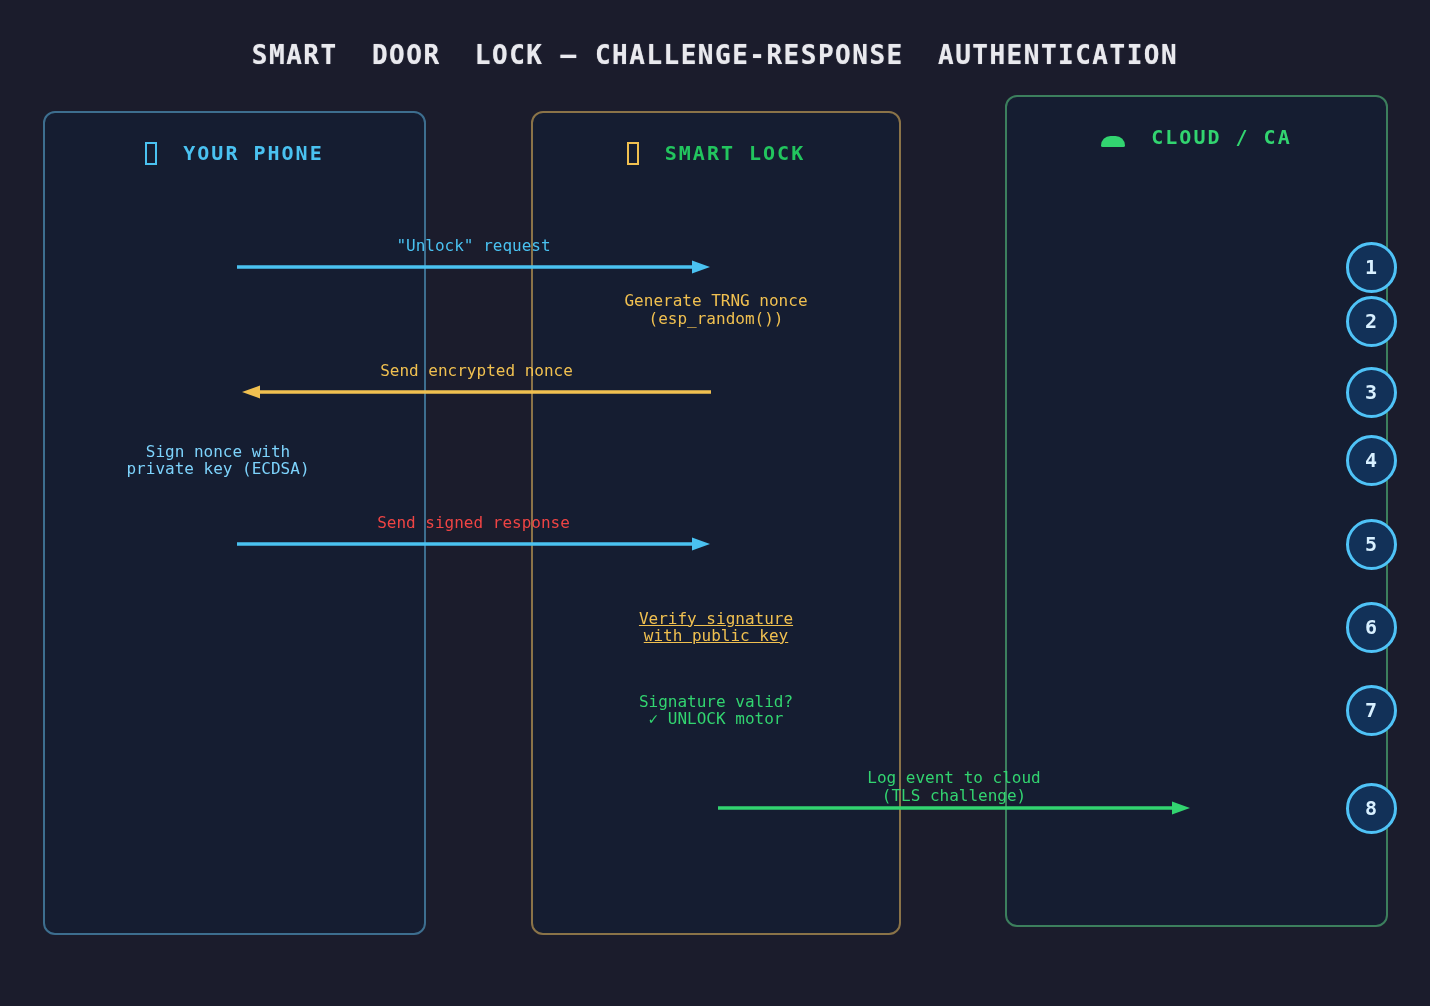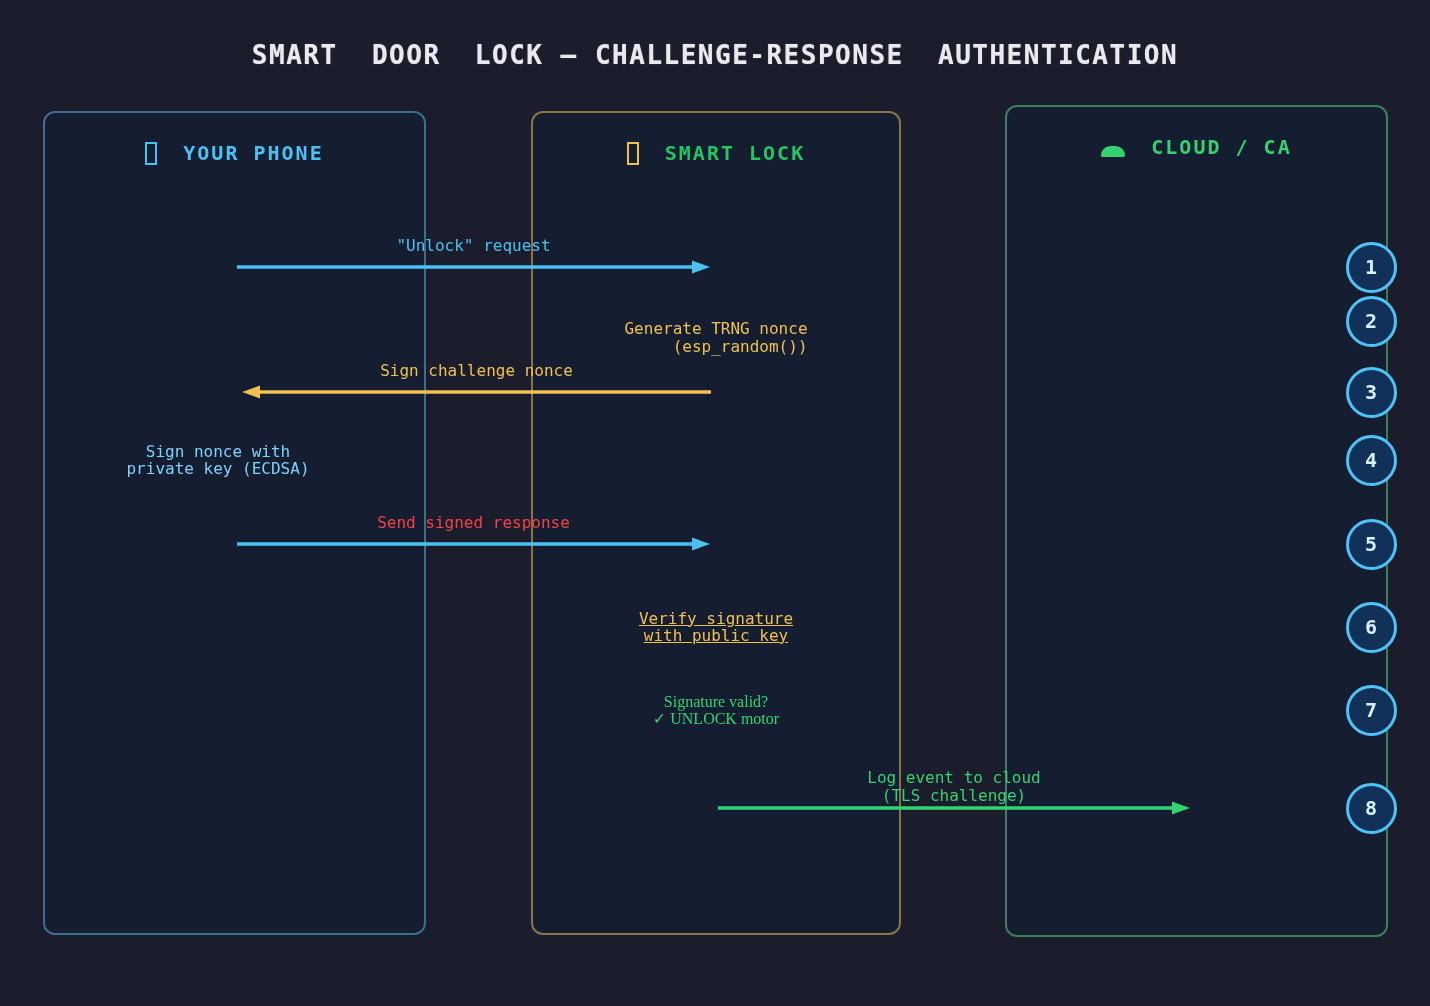--- a/index.html
+++ b/index.html
@@ -95,21 +95,21 @@
           <span class="tofu" style="border-color: rgb(74, 194, 241);"></span>
           <span>YOUR PHONE</span>
         </div>
       </div>
       <div class="panel" style="left: 531px; top: 111px; width: 370px; height: 824px; border-color: rgb(138, 115, 72);">
         <div class="lane-header" style="color: #22c55e;">
           <span class="tofu" style="border-color: rgb(240, 192, 80);"></span>
           <span>SMART LOCK</span>
         </div>
       </div>
-      <div class="panel" style="left: 1005px; top: 105px; width: 383px; height: 832px; border-color: rgb(60, 127, 93);">
+      <div class="panel" style="left: 1005px; top: 95px; width: 383px; height: 832px; border-color: rgb(60, 127, 93);">
         <div class="lane-header" style="color: rgb(50, 212, 112);">
           <span class="cloud-hump" style="background: rgb(50, 212, 112);"></span>
           <span>CLOUD / CA</span>
         </div>
       </div>
     </div>
   <svg id="arrow-svg" width="1430" height="1006">
       <g>
         <line x1="237" y1="267" x2="698" y2="267" stroke="#4ac2f1" stroke-width="3.5"></line>
         <polygon points="710,267 692,260.5 692,273.5" fill="#4ac2f1"></polygon>
@@ -122,29 +122,29 @@
         <line x1="237" y1="544" x2="698" y2="544" stroke="#4ac2f1" stroke-width="3.5"></line>
         <polygon points="710,544 692,537.5 692,550.5" fill="#4ac2f1"></polygon>
       </g>
       <g>
         <line x1="718" y1="808" x2="1178" y2="808" stroke="#32d470" stroke-width="3.5"></line>
         <polygon points="1190,808 1172,801.5 1172,814.5" fill="#32d470"></polygon>
       </g>
     </svg>
   <div id="annotations">
       <div class="msg-label" style="color: rgb(74, 194, 241); left: 473.5px; top: 236.5px;">"Unlock" request</div>
-      <div class="note" style="color: rgb(240, 192, 80); left: 716px; top: 320px; text-align: right;">Generate TRNG nonce
+      <div class="note" style="color: rgb(240, 192, 80); left: 716px; top: 292px;">Generate TRNG nonce
 (esp_random())</div>
-      <div class="msg-label" style="color: rgb(240, 192, 80); left: 476.5px; top: 361.5px;">Sign challenge nonce</div>
+      <div class="msg-label" style="color: rgb(240, 192, 80); left: 476.5px; top: 361.5px;">Send encrypted nonce</div>
       <div class="note" style="color: #7dd3fc; left: 218px; top: 442.5px;">Sign nonce with
 private key (ECDSA)</div>
       <div class="msg-label" style="color: #ef4444; left: 473.5px; top: 513.5px;">Send signed response</div>
       <div class="note" style="color: rgb(240, 192, 80); left: 716px; top: 609.5px; text-decoration: underline;">Verify signature
 with public key</div>
-      <div class="note" style="color: rgb(50, 212, 112); left: 716px; top: 692.5px; font-family: Liberation Serif, serif;">Signature valid?
+      <div class="note" style="color: rgb(50, 212, 112); left: 716px; top: 692.5px;">Signature valid?
 ✓ UNLOCK motor</div>
       <div class="msg-label" style="color: rgb(50, 212, 112); left: 954px; top: 769px;">Log event to cloud
 (TLS challenge)</div>
     </div>
   <div id="badges">
       <div class="badge" style="left: 1345.5px; top: 241.5px;">1</div>
       <div class="badge" style="left: 1345.5px; top: 295.5px;">2</div>
       <div class="badge" style="left: 1345.5px; top: 366.5px;">3</div>
       <div class="badge" style="left: 1345.5px; top: 434.5px;">4</div>
       <div class="badge" style="left: 1345.5px; top: 518.5px;">5</div>

